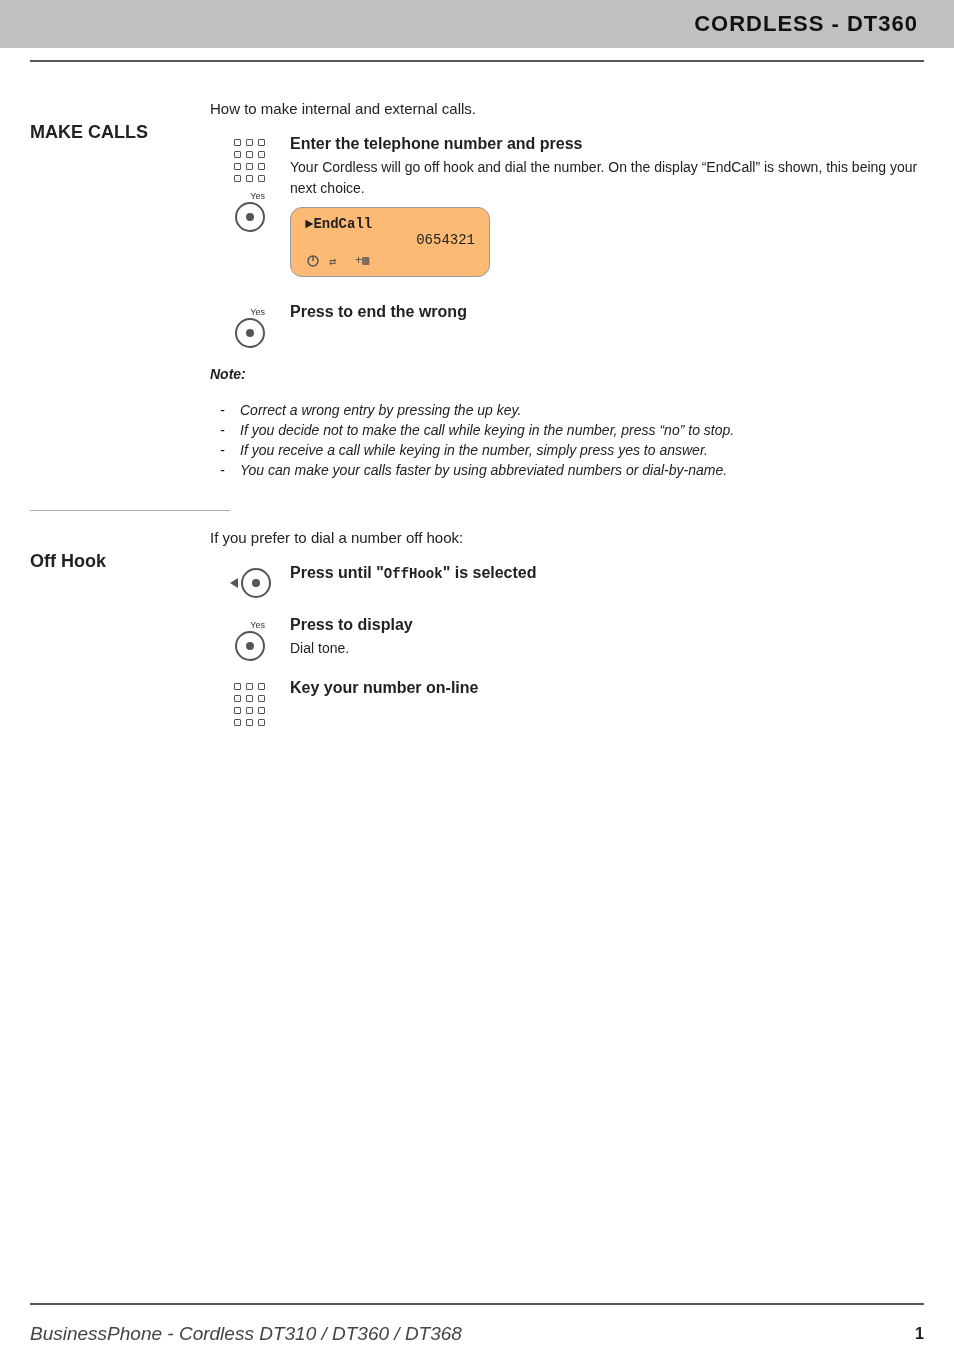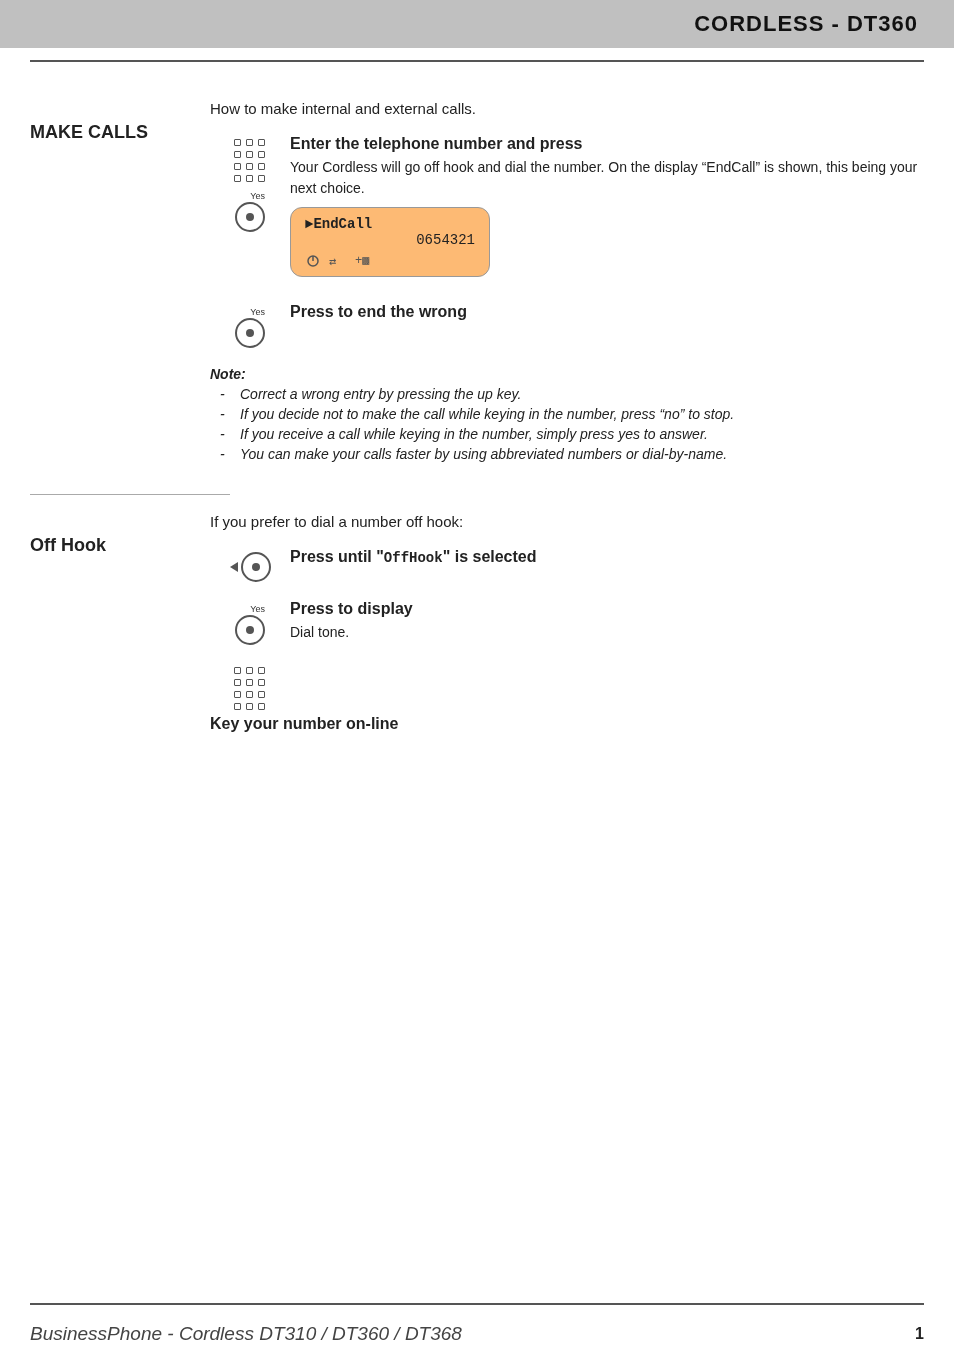--- a/index.html
+++ b/index.html
@@ -182,21 +182,21 @@
 
     
     .note-block {
       margin-top: 14px;
       font-style: italic;
       font-size: 14px;
     }
     .note-title {
       font-style: italic;
       font-weight: bold;
-      margin-bottom: 4px;
+      margin-bottom: 20px;
     }
     .note-item {
       display: flex;
       gap: 8px;
       margin-bottom: 4px;
       padding-left: 10px;
     }
     .note-dash {
       min-width: 12px;
     }
@@ -372,21 +372,21 @@
               <div class="yes-circle-inner"></div>
             </div>
           </div>
         </div>
         <div class="step-content">
           <div class="step-title">Press to display</div>
           <div class="step-text">Dial tone.</div>
         </div>
       </div>
 
-      <div class="step-item" style="margin-top:10px;flex-direction:column;">
+      <div class="step-item" style="margin-top:10px;">
         <div class="step-icon">
 
           <div class="keypad-dots">
             <div class="keypad-dot"></div>
             <div class="keypad-dot"></div>
             <div class="keypad-dot"></div>
             <div class="keypad-dot"></div>
             <div class="keypad-dot"></div>
             <div class="keypad-dot"></div>
             <div class="keypad-dot"></div>

